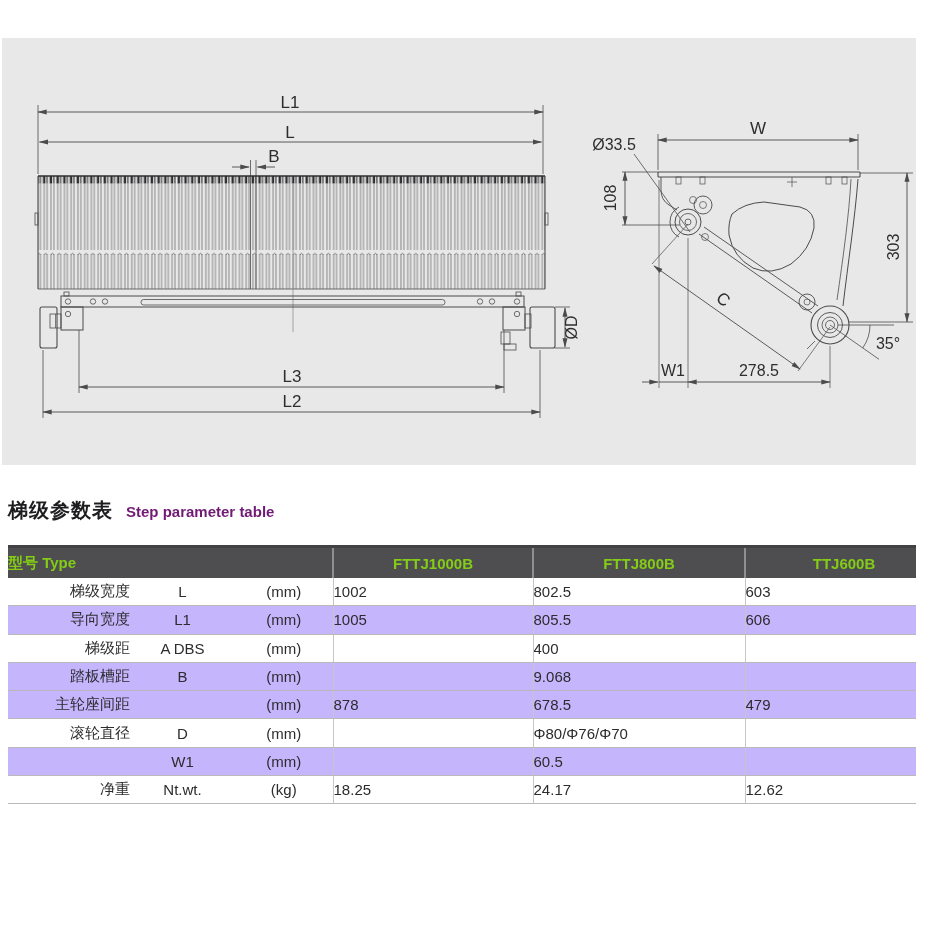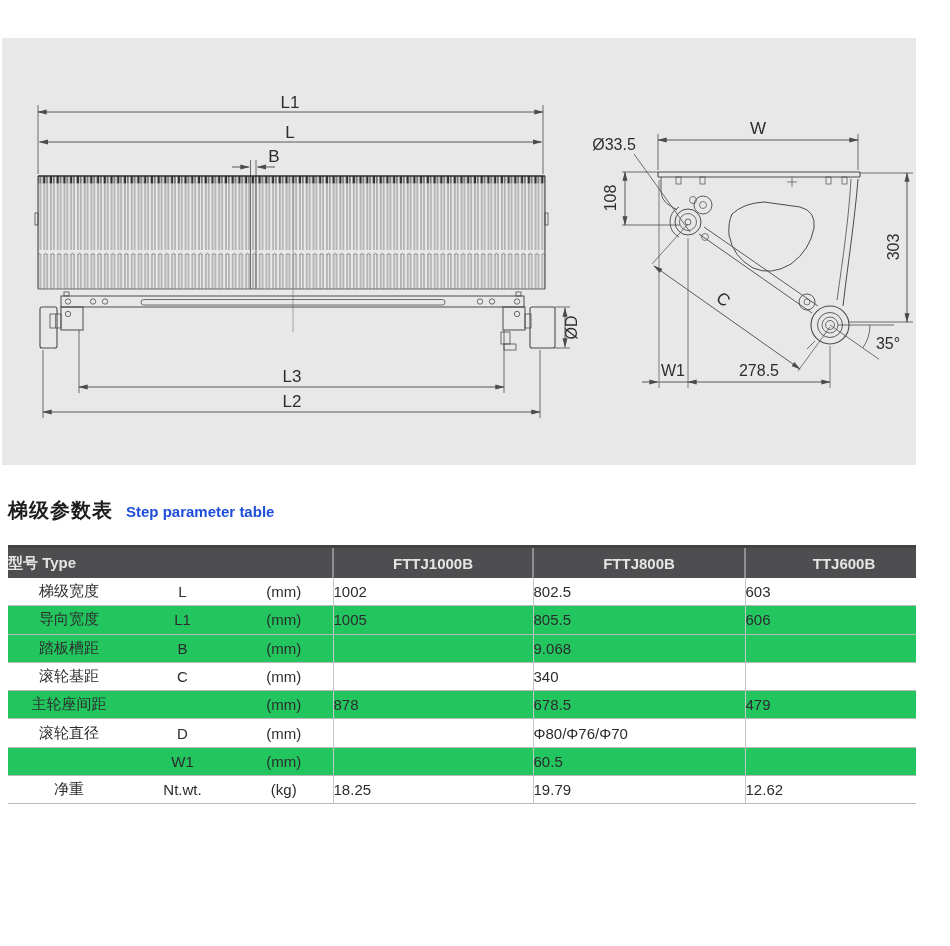--- a/index.html
+++ b/index.html
@@ -9,31 +9,31 @@
   
   .panel{position:absolute;left:2px;top:38px;width:946px;height:427px;background:#e8e8e8;}
   .panel svg{display:block;width:946px;height:427px;}
   svg text{fill:#2e2e30;font-family:"Liberation Sans","DejaVu Sans",sans-serif;}
   .dl{font-size:16px;text-anchor:middle;}
   .dlb{font-size:17px;text-anchor:middle;}
 
   
   .title-row{position:absolute;left:8px;top:497px;display:flex;align-items:baseline;gap:13px;}
   .title-zh{font-size:20px;font-weight:bold;color:#1d1d1f;letter-spacing:1px;}
-  .title-en{font-size:15px;font-weight:bold;color:#1d4ed8;}
+  .title-en{font-size:15px;font-weight:bold;color:#701a75;}
 
   
   table.params{position:absolute;left:8px;top:545px;width:934px;border-collapse:collapse;table-layout:fixed;}
   table.params th,table.params td{margin:0;padding:0;font-size:15px;overflow:hidden;white-space:nowrap;}
-  table.params thead th{height:30px;background:#4e4e50;color:#e5e5e5;font-weight:bold;border-top:3px solid #424244;}
+  table.params thead th{height:30px;background:#4e4e50;color:#84cc16;font-weight:bold;border-top:3px solid #424244;}
   th.type-head{text-align:left;padding-left:22px;font-size:15px;}
   th.model-head{border-left:2px solid #8f8f91;}
   table.params tbody td{height:27.3px;border-bottom:1px solid #b9b9b9;color:#2c2c2e;}
-  table.params tbody tr.alt td{background:#22c55e;}
-  td.c-label{text-align:center;padding-left:22px;}
+  table.params tbody tr.alt td{background:#c4b5fd;}
+  td.c-label{text-align:right;padding-left:22px;}
   td.c-sym,td.c-unit{text-align:center;}
   td.c-val{text-align:left;border-left:1px solid #c6c6c8;}
 </style>
 </head>
 <body>
 
 <div class="page">
 
   <div class="panel">
     <svg viewBox="0 0 946 427">
@@ -224,38 +224,38 @@
     <td class="c-label"><span>导向宽度</span></td>
     <td class="c-sym"><span>L1</span></td>
     <td class="c-unit"><span>(mm)</span></td>
     <td class="c-val"><span>1005</span></td>
     <td class="c-val"><span>805.5</span></td>
     <td class="c-val"><span>606</span></td>
   </tr>
 
 
 
+  <tr>
+    <td class="c-label"><span>梯级距</span></td>
+    <td class="c-sym"><span>A DBS</span></td>
+    <td class="c-unit"><span>(mm)</span></td>
+    <td class="c-val"><span></span></td>
+    <td class="c-val"><span>400</span></td>
+    <td class="c-val"><span></span></td>
+  </tr>
 
   <tr class="alt">
     <td class="c-label"><span>踏板槽距</span></td>
     <td class="c-sym"><span>B</span></td>
     <td class="c-unit"><span>(mm)</span></td>
     <td class="c-val"><span></span></td>
     <td class="c-val"><span>9.068</span></td>
     <td class="c-val"><span></span></td>
   </tr>
 
-  <tr>
-    <td class="c-label"><span>滚轮基距</span></td>
-    <td class="c-sym"><span>C</span></td>
-    <td class="c-unit"><span>(mm)</span></td>
-    <td class="c-val"><span></span></td>
-    <td class="c-val"><span>340</span></td>
-    <td class="c-val"><span></span></td>
-  </tr>
 
   <tr class="alt">
     <td class="c-label"><span>主轮座间距</span></td>
     <td class="c-sym"><span></span></td>
     <td class="c-unit"><span>(mm)</span></td>
     <td class="c-val"><span>878</span></td>
     <td class="c-val"><span>678.5</span></td>
     <td class="c-val"><span>479</span></td>
   </tr>
 
@@ -277,19 +277,19 @@
     <td class="c-val"><span></span></td>
     <td class="c-val"><span>60.5</span></td>
     <td class="c-val"><span></span></td>
   </tr>
 
   <tr>
     <td class="c-label"><span>净重</span></td>
     <td class="c-sym"><span>Nt.wt.</span></td>
     <td class="c-unit"><span>(kg)</span></td>
     <td class="c-val"><span>18.25</span></td>
-    <td class="c-val"><span>19.79</span></td>
+    <td class="c-val"><span>24.17</span></td>
     <td class="c-val"><span>12.62</span></td>
   </tr>
 </tbody>
   </table>
 
 </div>
 
 </body></html>

